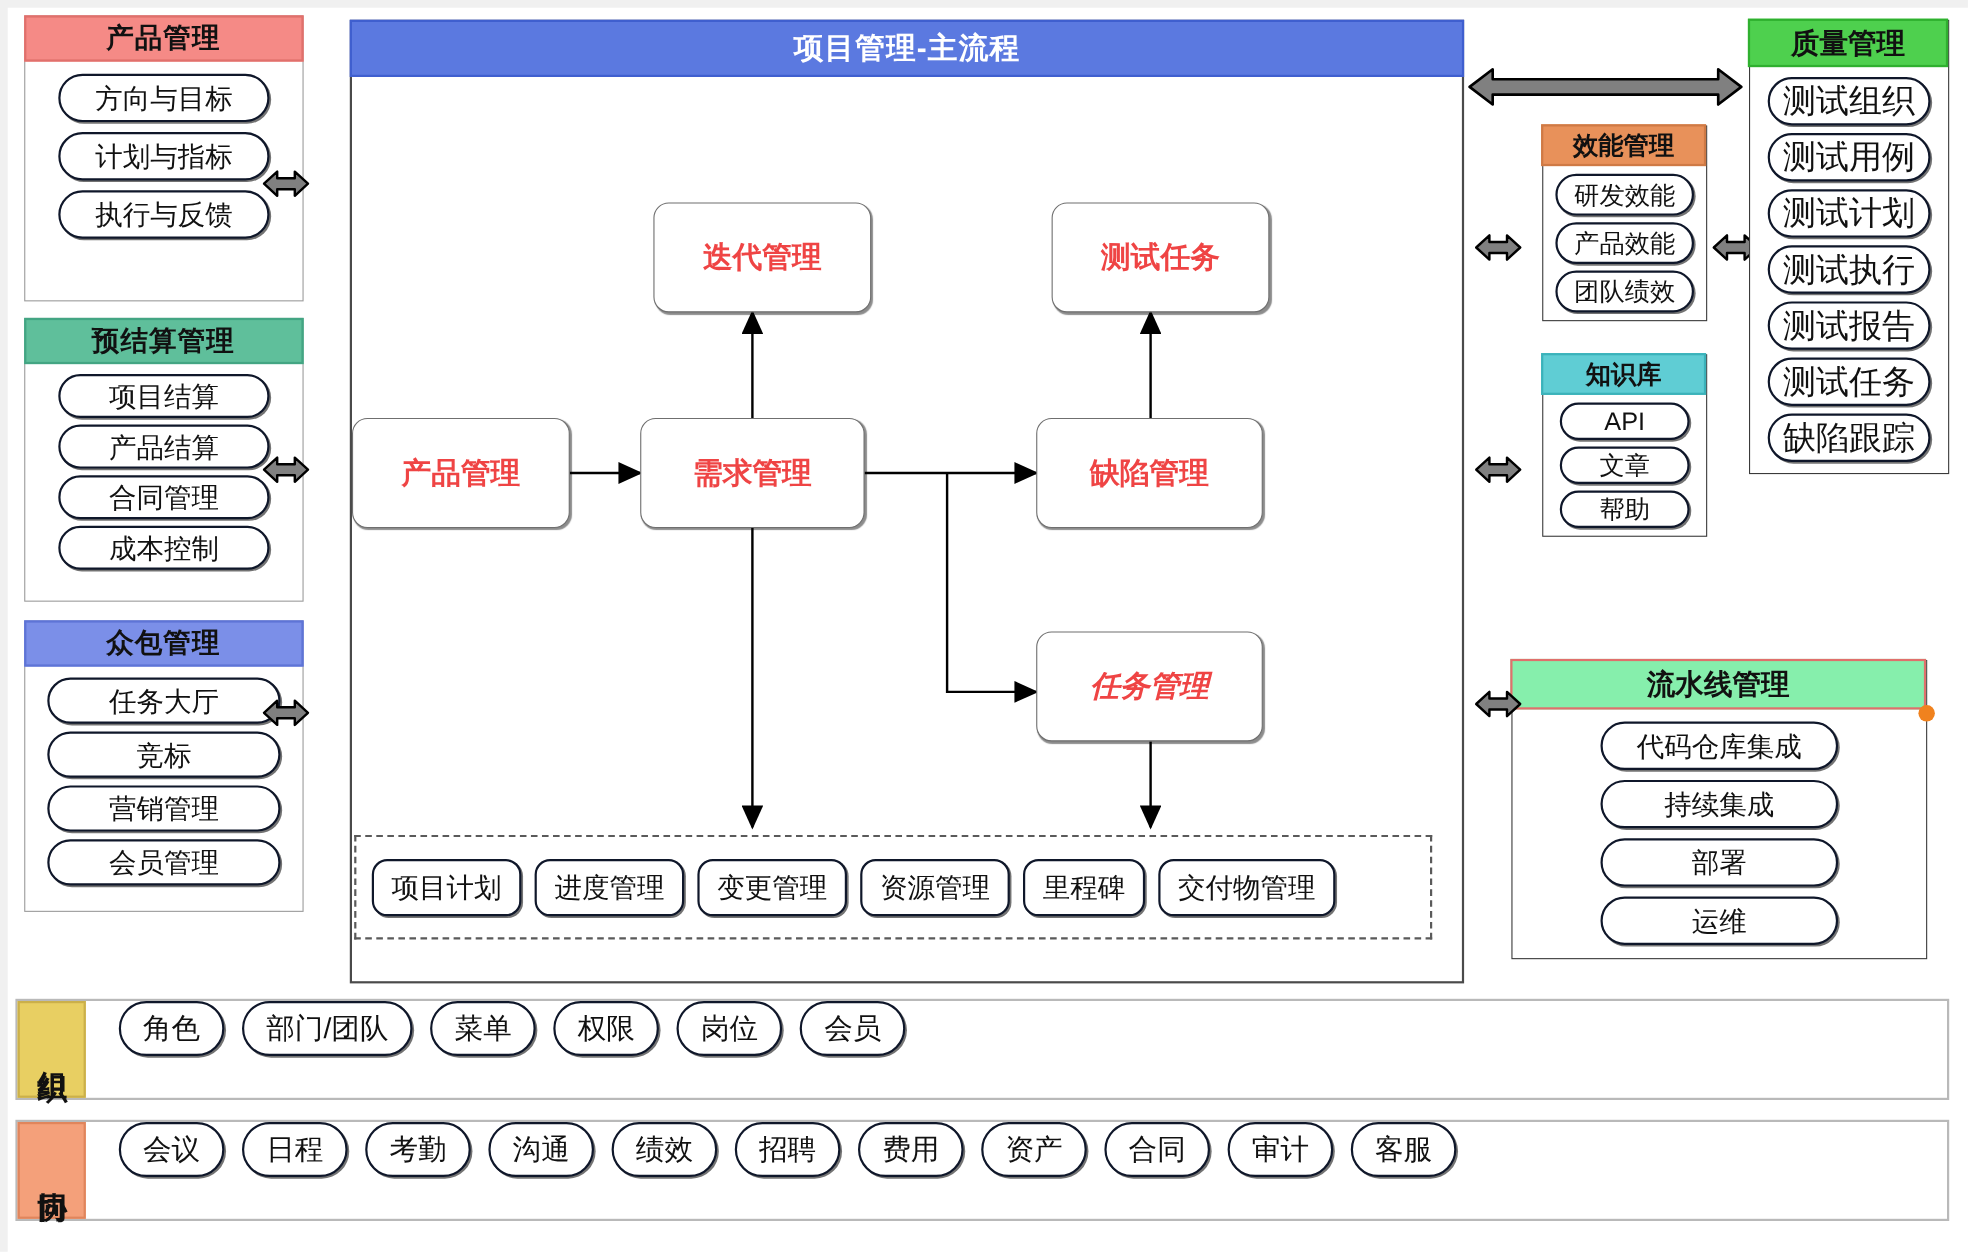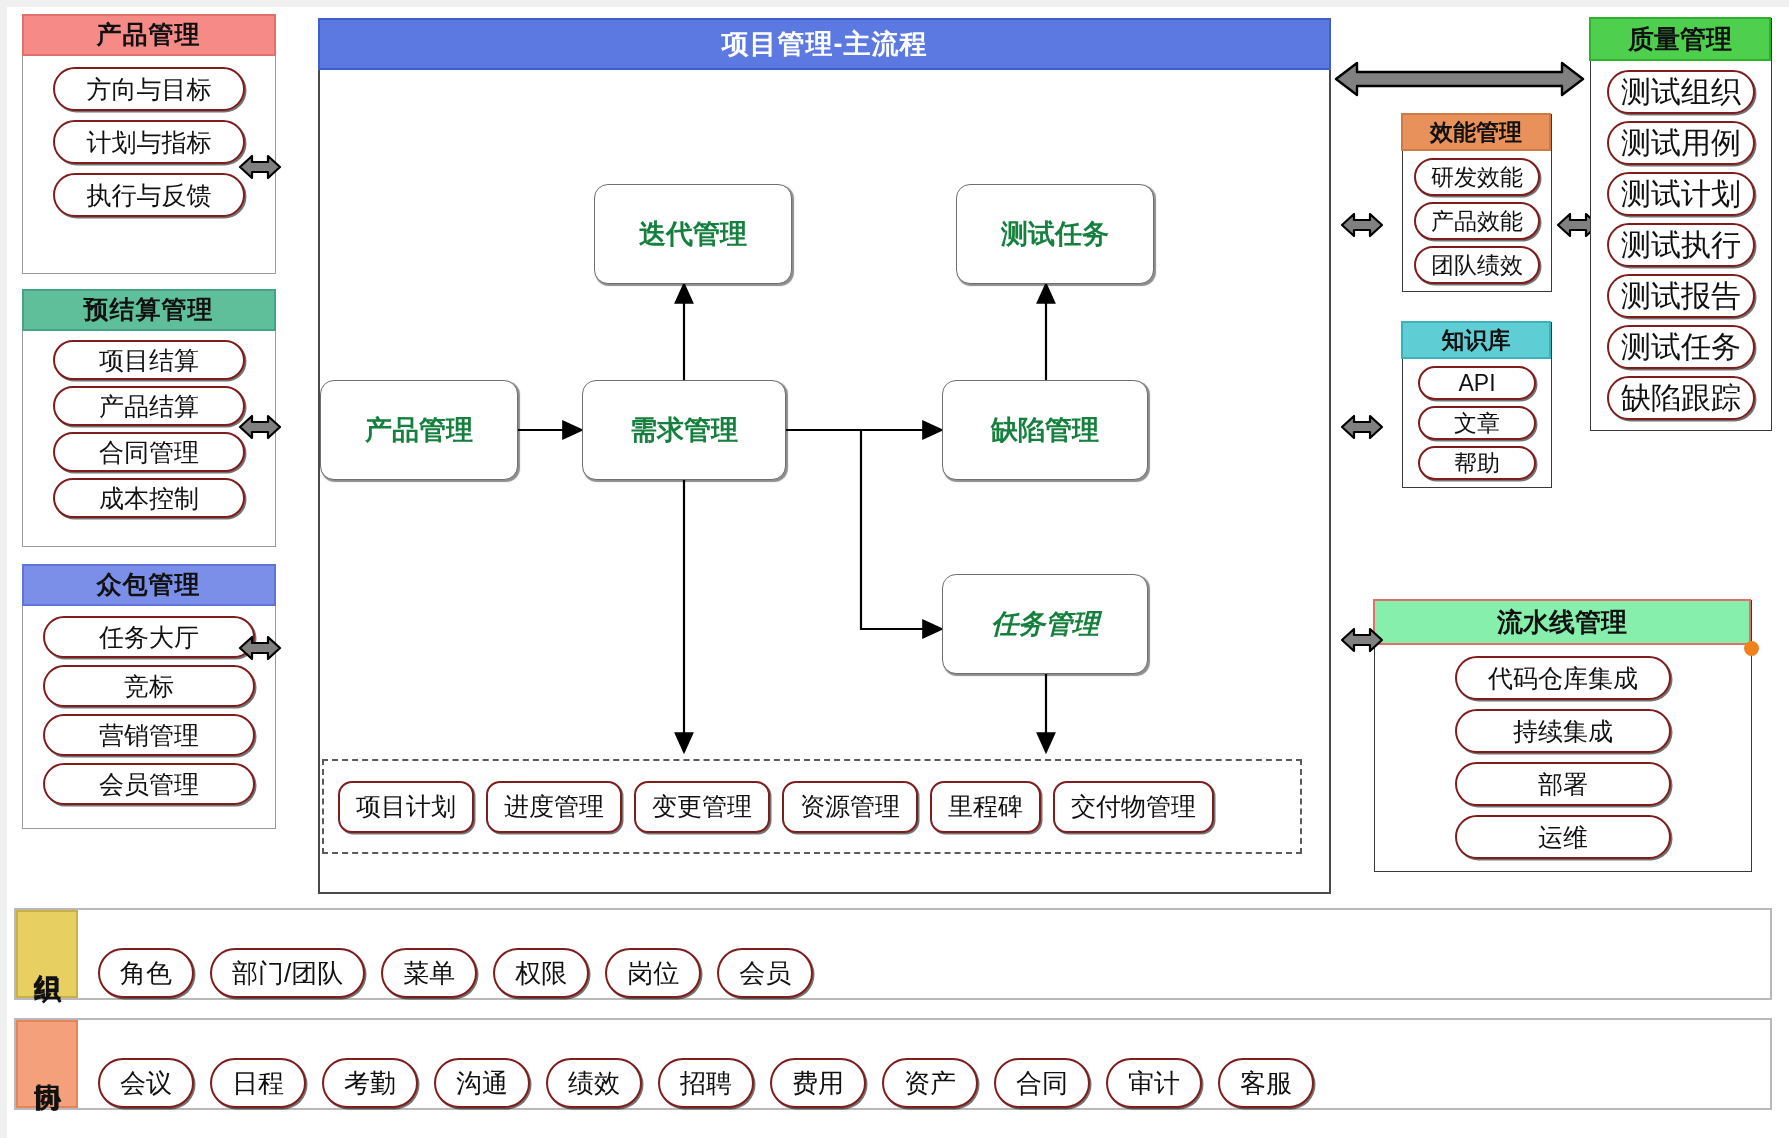--- a/index.html
+++ b/index.html
@@ -26,37 +26,37 @@
     display:flex;align-items:center;justify-content:center;
     position:relative;
     left:-2px;
   }
   .panel-body{
     display:flex;flex-direction:column;align-items:center;
     box-sizing:border-box;
   }
   .pill{
     box-sizing:border-box;
-    border:2px solid #7f1d1d;
+    border:2px solid #0f172a;
     border-radius:999px;
     background:#fff;
     text-align:center;
     color:#111;
     display:flex;align-items:center;justify-content:center;
     white-space:nowrap;
     box-shadow:1.5px 1.5px 0 rgba(0,0,0,.55);
   }
   .rbox{
     position:absolute;
     box-sizing:border-box;
     border:1.6px solid #6f6f6f;
     border-radius:14px;
     background:#fff;
     display:flex;align-items:center;justify-content:center;
-    font-weight:bold;color:#15803d;
+    font-weight:bold;color:#ef4444;
     box-shadow:1.5px 1.5px 1px rgba(0,0,0,.45);
   }
 
   
   #left-col{position:absolute;left:22px;top:14px;width:254px;height:880px;}
   .lpanel{position:absolute;left:0;width:254px;border:1.5px solid #9b9b9b;background:#fff;box-sizing:border-box;}
   .lpanel .panel-head{height:42px;font-size:25px;letter-spacing:1px;width:254px;left:-1.5px;top:-1.5px;position:relative;}
   .lpanel .panel-body{padding:10px 0 12px 0;gap:9px;}
   .lpanel .pill{width:192px;height:44px;font-size:25px;}
 
@@ -98,21 +98,21 @@
   #qa-panel .pill{width:148px;height:44px;font-size:30px;}
 
   
   .bstrip{position:absolute;left:14px;width:1758px;border:2px solid #b9b9b9;background:#fff;box-sizing:border-box;display:flex;}
   .bstrip .tag{
     width:62px;flex:0 0 62px;display:flex;align-items:center;justify-content:center;
     font-weight:bold;font-size:27px;color:#111;line-height:1.0;
     box-sizing:border-box;border:2px solid;
     writing-mode:vertical-rl;letter-spacing:2px;
   }
-  .bstrip .items{flex:1;display:flex;align-items:flex-end;gap:16px;padding-left:20px;}
+  .bstrip .items{flex:1;display:flex;align-items:flex-start;gap:16px;padding-left:30px;}
   .bstrip .pill{height:50px;font-size:26px;padding:0 20px;border-radius:999px;border-width:2.2px;}
   #org-strip{top:908px;height:92px;}
   #org-strip .tag{background:#e8cf62;border-color:#cbb04a;}
   #coop-strip{top:1018px;height:92px;}
   #coop-strip .tag{background:#f4a07a;border-color:#e0855c;}
 
   
   .biarrow{position:absolute;width:44px;height:30px;}
   .wide-arrow{position:absolute;}
 </style>

